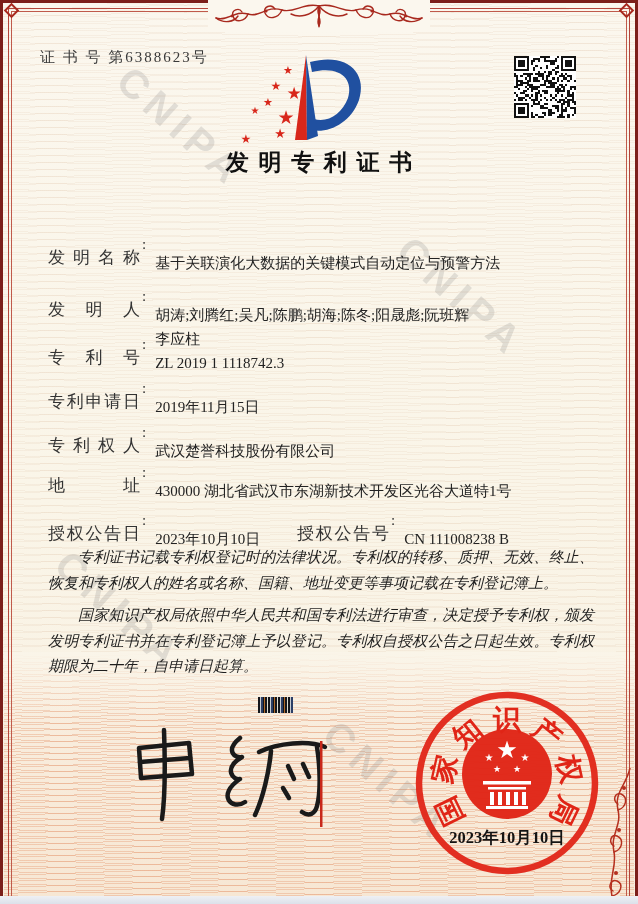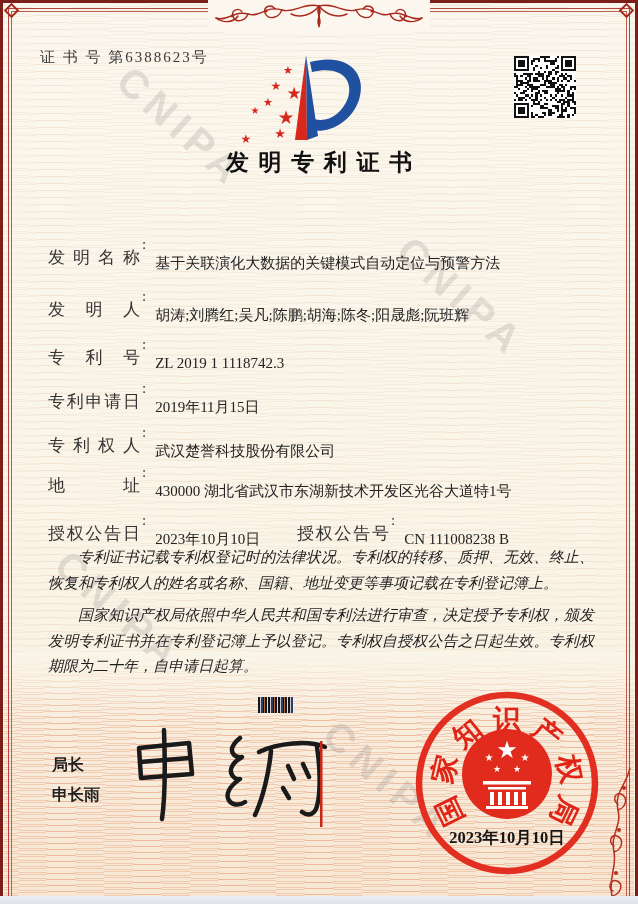--- a/index.html
+++ b/index.html
@@ -395,21 +395,21 @@
     </g>
   </svg>
 
   <div class="title">发明专利证书</div>
 
   <div class="fields">
     <div class="frow" style="top:2px">
       <span class="flabel">发明名称</span><span class="colon">:</span><span class="fval">基于关联演化大数据的关键模式自动定位与预警方法</span>
     </div>
     <div class="frow" style="top:54px">
-      <span class="flabel">发明人</span><span class="colon">:</span><span class="fval"><span>胡涛;刘腾红;吴凡;陈鹏;胡海;陈冬;阳晟彪;阮班辉</span></span>
+      <span class="flabel">发明人</span><span class="colon">:</span><span class="fval"><span>胡涛;刘腾红;吴凡;陈鹏;胡海;陈冬;阳晟彪;阮班辉</span><span class="l2">李应柱</span></span>
     </div>
     <div class="frow" style="top:102px">
       <span class="flabel">专利号</span><span class="colon">:</span><span class="fval">ZL 2019 1 1118742.3</span>
     </div>
     <div class="frow" style="top:146px">
       <span class="flabel">专利申请日</span><span class="colon">:</span><span class="fval">2019年11月15日</span>
     </div>
     <div class="frow" style="top:190px">
       <span class="flabel">专利权人</span><span class="colon">:</span><span class="fval">武汉楚誉科技股份有限公司</span>
     </div>
@@ -424,24 +424,20 @@
     </div>
   </div>
 
   <div class="paras">
     <p>专利证书记载专利权登记时的法律状况。专利权的转移、质押、无效、终止、恢复和专利权人的姓名或名称、国籍、地址变更等事项记载在专利登记簿上。</p>
     <p>国家知识产权局依照中华人民共和国专利法进行审查，决定授予专利权，颁发发明专利证书并在专利登记簿上予以登记。专利权自授权公告之日起生效。专利权期限为二十年，自申请日起算。</p>
   </div>
 
   <div class="barcode"></div>
 
-  <div class="director">
-    <div>局长</div>
-    <div>申长雨</div>
-  </div>
 
   <svg class="signature" width="230" height="126" viewBox="0 0 230 126">
     <g stroke="#1a1a1a" stroke-width="4.5" fill="none" stroke-linecap="round" stroke-linejoin="round">
       <path d="M27,42 L77,37 L80,68 L29,72 Z"></path>
       <path d="M28,56 L78,52"></path>
       <path d="M52,24 C53,52 54,86 50,113"></path>
       <path d="M128,32 C112,45 124,53 130,51 C110,63 122,75 128,73 C104,89 120,105 133,96"></path>
       <path d="M147,46 C166,37 196,34 213,41"></path>
       <path d="M159,45 C157,66 151,92 143,109"></path>
       <path d="M205,41 C208,60 209,86 205,100 C203,108 197,111 190,106"></path>

